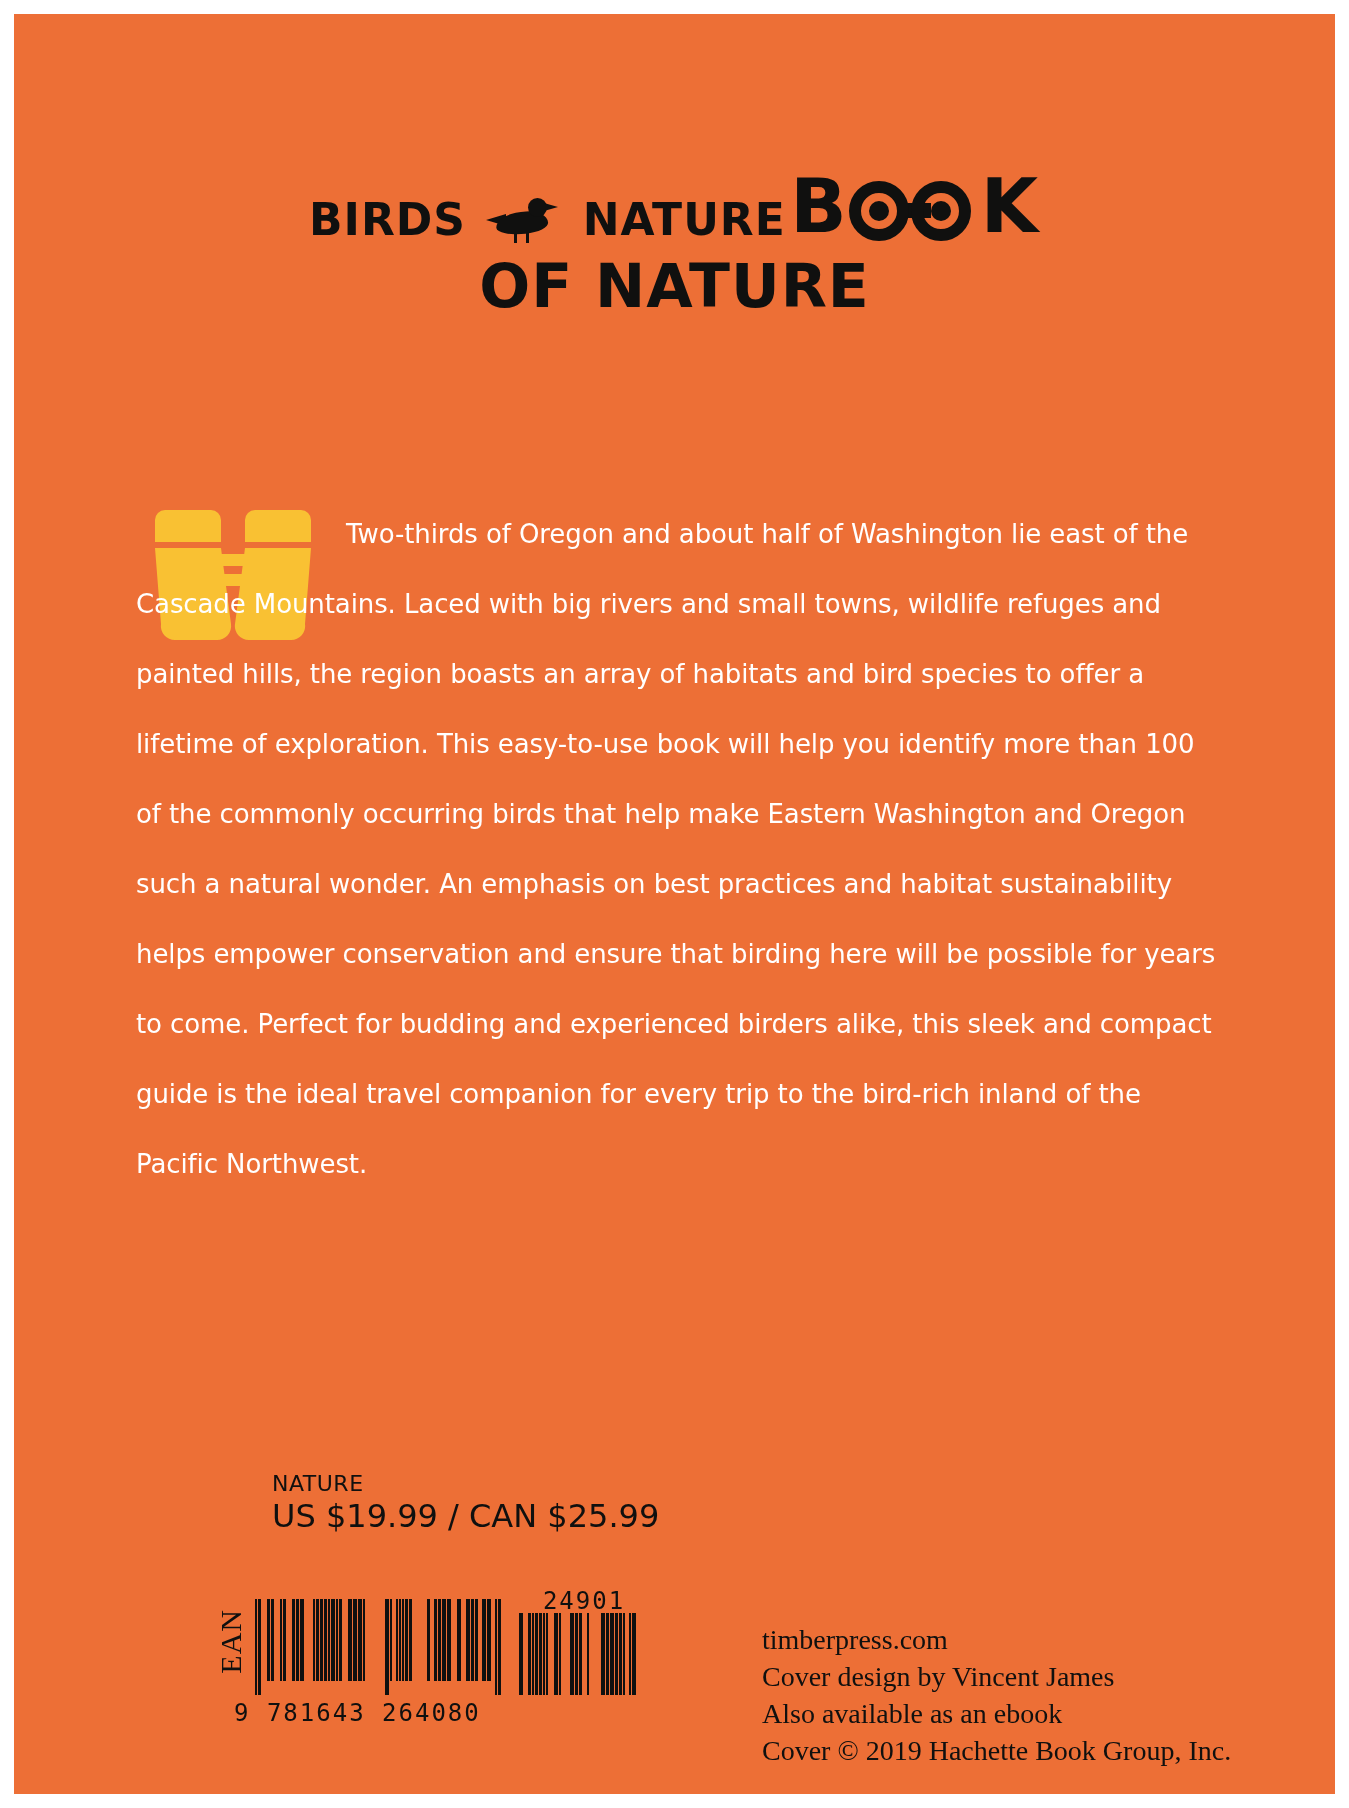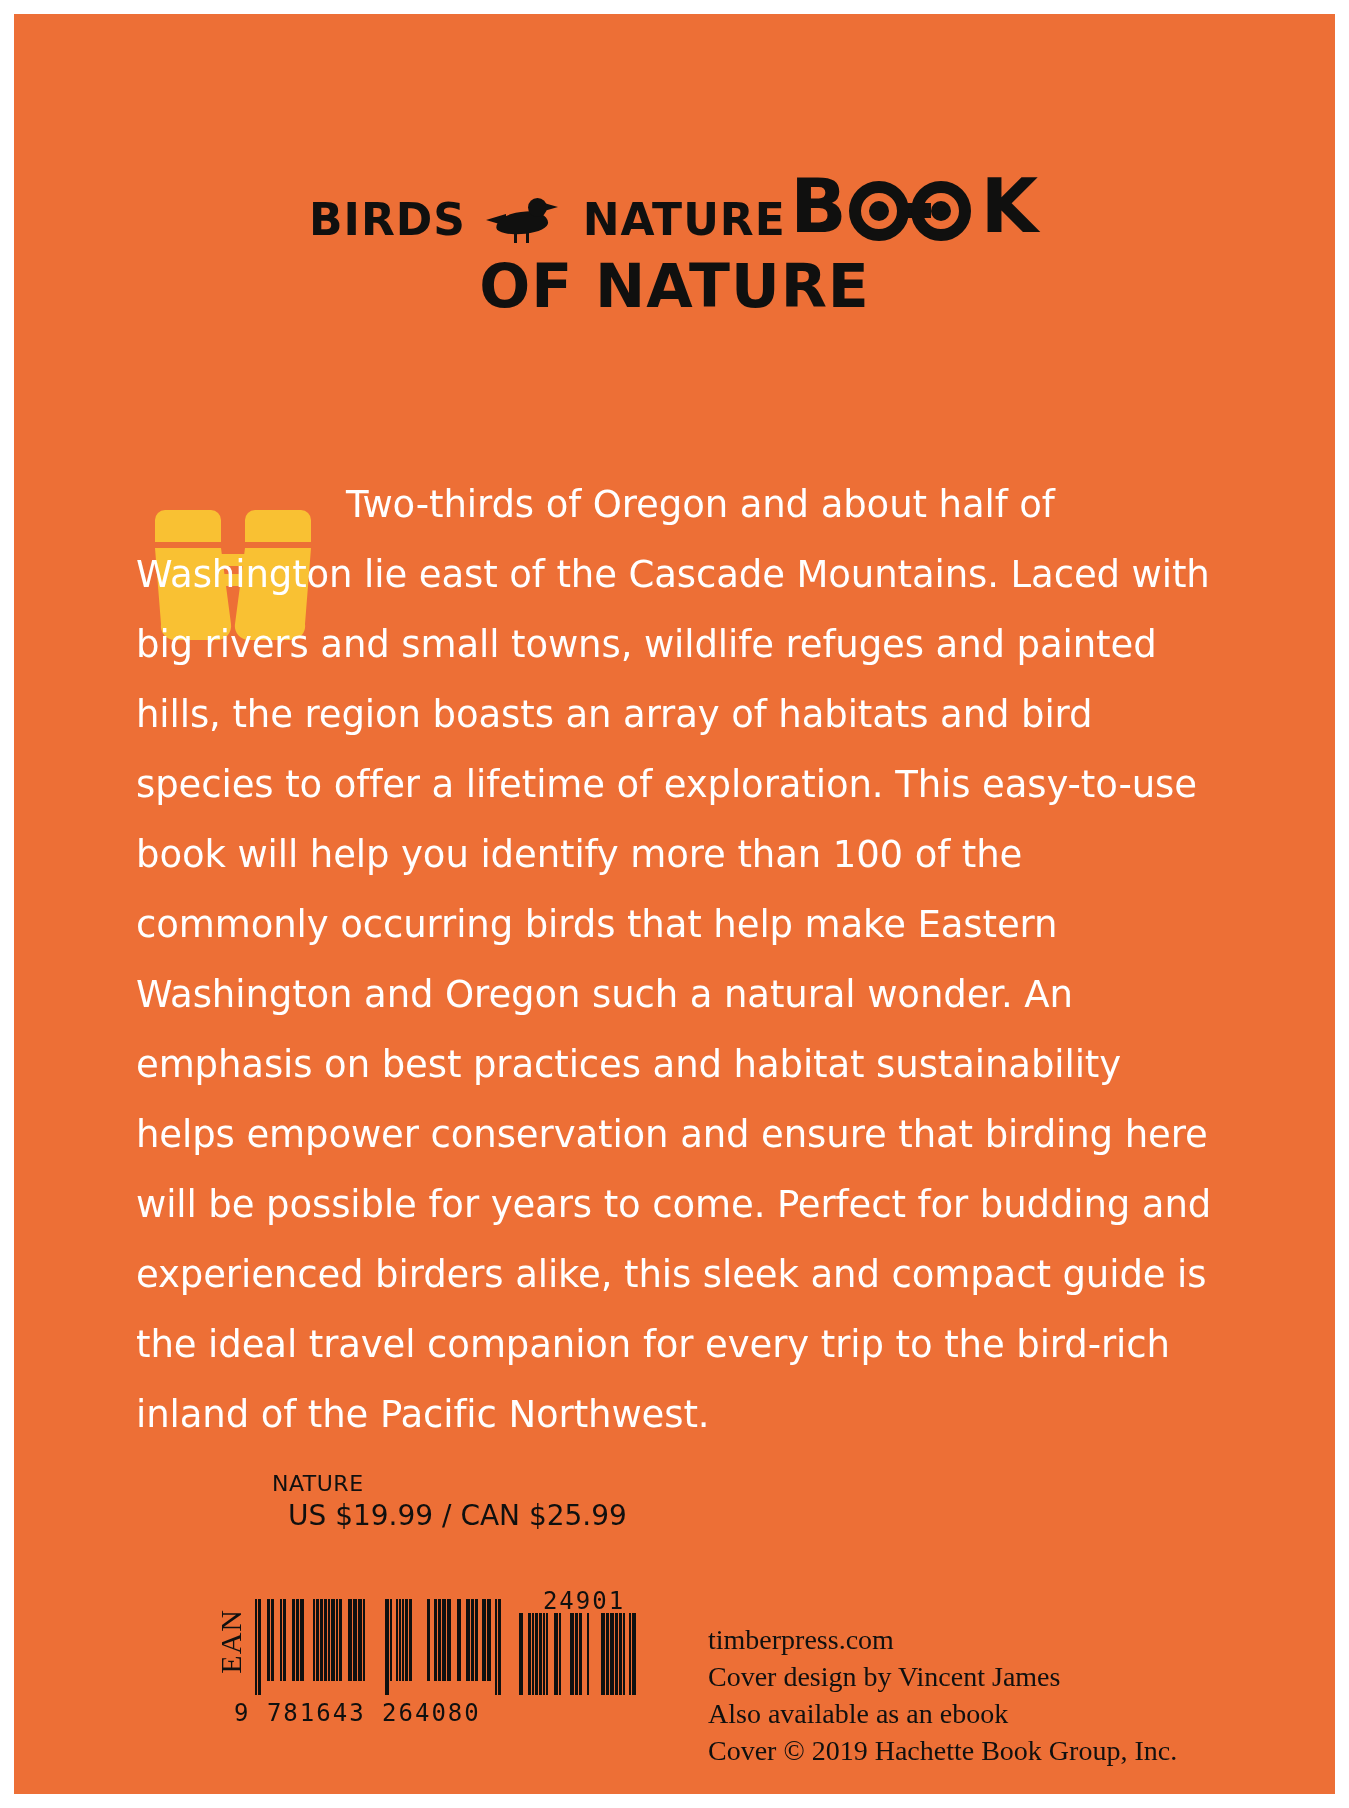--- a/index.html
+++ b/index.html
@@ -164,25 +164,25 @@
     left: 133px;
     top: 488px;
     width: 172px;
     height: 150px;
   }
 
   
   .blurb {
     position: absolute;
     left: 122px;
-    top: 456px;
+    top: 485px;
     width: 1090px;
     color: #ffffff;
     font-family: "DejaVu Sans", sans-serif;
-    font-size: 37px;
+    font-size: 26px;
     line-height: 70px;
     text-align: left;
     text-indent: 210px;
     letter-spacing: -0.1px;
   }
 
   
   .bottom {
     position: absolute;
     left: 0;
@@ -197,23 +197,22 @@
     top: 0;
   }
   .meta-category {
     font-family: "DejaVu Sans", sans-serif;
     font-size: 22px;
     letter-spacing: 0.5px;
     line-height: 30px;
   }
   .meta-price {
     font-family: "DejaVu Sans", sans-serif;
-    font-size: 28px;
+    font-size: 32px;
     line-height: 34px;
-    margin-left: 16px;
   }
   .meta-isbn {
     font-family: "Liberation Serif", serif;
     font-size: 31px;
     line-height: 40px;
     margin-top: 2px;
   }
 
   
   .barcode-area {
@@ -270,21 +269,21 @@
     top: -4px;
     width: 130px;
     text-align: center;
     font-family: "DejaVu Sans Mono", monospace;
     font-size: 24px;
     letter-spacing: 2px;
   }
 
   .publisher-block {
     position: absolute;
-    left: 694px;
+    left: 748px;
     top: 152px;
     font-family: "Liberation Serif", serif;
     font-size: 28px;
     line-height: 37px;
     color: #10100f;
   }
 </style>
 </head>
 <body>
 

